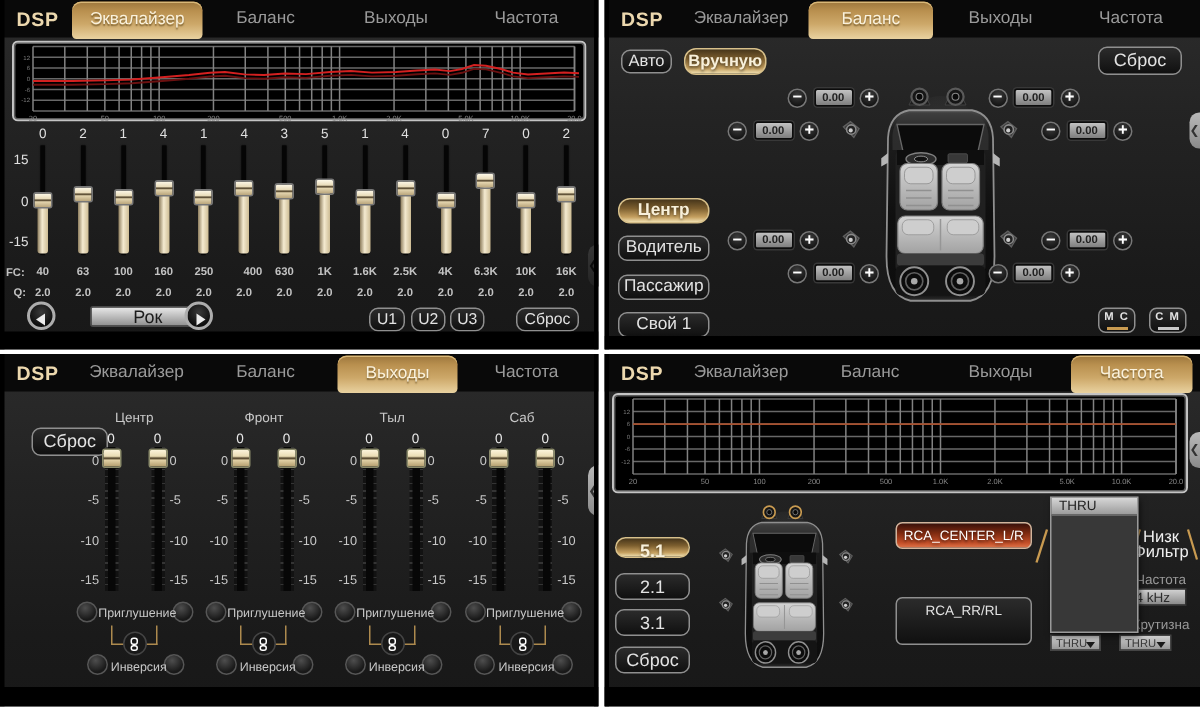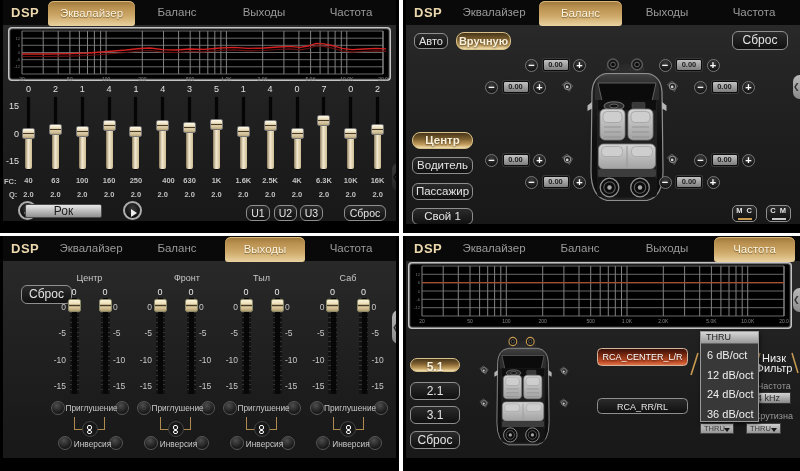--- a/index.html
+++ b/index.html
@@ -187,21 +187,21 @@
     <div class="lbl" style="left:365.6px;top:176px;width:24px;text-align:center;font-size:7.5px;font-weight:bold;color:#c2c2c2;">16K</div>
     <div class="lbl" style="left:365.6px;top:189.5px;width:24px;text-align:center;font-size:7.5px;font-weight:bold;color:#c2c2c2;">2.0</div>
     <div class="lbl" style="left:0;top:101px;width:19px;text-align:right;font-size:9px;color:#e0e0e0;">15</div>
     <div class="lbl" style="left:0;top:128.5px;width:19px;text-align:right;font-size:9px;color:#e0e0e0;">0</div>
     <div class="lbl" style="left:0;top:155.5px;width:19px;text-align:right;font-size:9px;color:#e0e0e0;">-15</div>
     <div class="lbl" style="left:4px;top:176.5px;font-size:7.5px;font-weight:bold;color:#c2c2c2;">FC:</div>
     <div class="lbl" style="left:9px;top:190px;font-size:7.5px;font-weight:bold;color:#c2c2c2;">Q:</div>
     <div style="position:absolute;left:18.0px;top:201.0px;width:19px;height:19px;border-radius:50%;background:radial-gradient(circle at 50% 35%,#3a3a3a,#0f0f0f 70%);border:2px solid #adadad;">
       <div style="width:0;height:0;border-right:6px solid #ececec;border-top:4px solid transparent;border-bottom:4px solid transparent;margin:5.5px 0 0 4px;"></div>
     </div>
-    <div style="position:absolute;left:25px;top:203.5px;width:77px;height:14px;background:linear-gradient(#e8e8e8,#909090);border:1px solid #4a4a4a;border-radius:2px;color:#1c1c1c;font-size:12px;line-height:13px;text-align:center;">Рок</div>
+    <div style="position:absolute;left:60px;top:203.5px;width:77px;height:14px;background:linear-gradient(#e8e8e8,#909090);border:1px solid #4a4a4a;border-radius:2px;color:#1c1c1c;font-size:12px;line-height:13px;text-align:center;">Рок</div>
     <div style="position:absolute;left:123.0px;top:201.0px;width:19px;height:19px;border-radius:50%;background:radial-gradient(circle at 50% 35%,#3a3a3a,#0f0f0f 70%);border:2px solid #adadad;">
       <div style="width:0;height:0;border-left:6px solid #ececec;border-top:4px solid transparent;border-bottom:4px solid transparent;margin:5.5px 0 0 6px;"></div>
     </div>
     <div class="btn" style="left:246px;top:204.5px;width:24px;height:16px;font-size:10.5px;line-height:14.5px;">U1</div>
     <div class="btn" style="left:274px;top:204.5px;width:23px;height:16px;font-size:10.5px;line-height:14.5px;">U2</div>
     <div class="btn" style="left:300px;top:204.5px;width:23px;height:16px;font-size:10.5px;line-height:14.5px;">U3</div>
     <div class="btn" style="left:344px;top:204.5px;width:42px;height:16px;font-size:10.5px;line-height:14.5px;">Сброс</div>
     <div class="handle" style="right:-6px;top:163px;width:13px;height:28px;border-radius:7px;background:linear-gradient(#383838,#242424);font-size:8px;line-height:28px;color:#0a0a0a;">❮</div>
     <div class="blk" style="height:12px;"></div>
     <div class="edge" style="left:0;"></div>
@@ -358,21 +358,21 @@
     <div class="knob" style="left:51.0px;top:164.5px;"></div>
     <div class="knob" style="left:115.0px;top:164.5px;"></div>
     <div class="lbl" style="left:65.5px;top:167px;width:48px;text-align:center;font-size:8.3px;">Приглушение</div>
     <div style="position:absolute;left:74.0px;top:181px;width:31px;height:13px;border-left:1.5px solid #ad8a4e;border-right:1.5px solid #ad8a4e;border-bottom:1.5px solid #ad8a4e;"></div>
     <div style="position:absolute;left:81.5px;top:185px;width:16px;height:16px;border-radius:50%;background:#181818;border:1px solid #444;"></div>
     <div style="position:absolute;left:87.0px;top:189px;width:5px;height:4.5px;border:1.4px solid #fff;border-radius:2px;"></div>
     <div style="position:absolute;left:87.0px;top:193.5px;width:5px;height:4.5px;border:1.4px solid #fff;border-radius:2px;"></div>
     <div class="knob" style="left:57.5px;top:200px;"></div>
     <div class="knob" style="left:109.0px;top:200px;"></div>
     <div class="lbl" style="left:72.5px;top:203px;width:40px;text-align:center;font-size:8.3px;">Инверсия</div>
-    <div class="lbl" style="left:157px;top:37px;width:60px;text-align:center;font-size:9px;">Фронт</div>
+    <div class="lbl" style="left:129px;top:37px;width:60px;text-align:right;font-size:9px;">Фронт</div>
     <div class="lbl" style="left:152.0px;top:51px;width:16px;text-align:center;font-size:9px;color:#e8e8e8;">0</div>
     <div style="position:absolute;left:155.5px;top:62px;width:9px;height:96px;background:repeating-linear-gradient(#343434 0,#343434 1px,#121212 1px,#121212 4.8px);"></div>
     <div style="position:absolute;left:158.0px;top:62px;width:5px;height:96px;background:#070707;"></div>
     <div style="position:absolute;left:153.5px;top:63px;width:13px;height:13px;border-radius:2px;border:1px solid #8a8a6a;background:linear-gradient(#fbf3da 0%,#eadcb4 38%,#4a3c24 50%,#e0cfa4 62%,#b49e6e 100%);"></div>
     <div class="lbl" style="left:183.0px;top:51px;width:16px;text-align:center;font-size:9px;color:#e8e8e8;">0</div>
     <div style="position:absolute;left:186.5px;top:62px;width:9px;height:96px;background:repeating-linear-gradient(#343434 0,#343434 1px,#121212 1px,#121212 4.8px);"></div>
     <div style="position:absolute;left:189.0px;top:62px;width:5px;height:96px;background:#070707;"></div>
     <div style="position:absolute;left:184.5px;top:63px;width:13px;height:13px;border-radius:2px;border:1px solid #8a8a6a;background:linear-gradient(#fbf3da 0%,#eadcb4 38%,#4a3c24 50%,#e0cfa4 62%,#b49e6e 100%);"></div>
     <div class="lbl" style="left:134.0px;top:66.0px;width:18px;text-align:right;font-size:8.5px;">0</div>
     <div class="lbl" style="left:199.0px;top:66.0px;width:18px;text-align:left;font-size:8.5px;">0</div>
@@ -593,39 +593,33 @@
       <path d="M2,4 L6,1 L11,5 L8,10 Z" fill="#383838" stroke="#5e5e5e" stroke-width=".8"></path>
       <circle cx="6.5" cy="5.5" r="2.7" fill="#222" stroke="#8a8a8a" stroke-width=".9"></circle>
       <circle cx="6.2" cy="6" r="1.2" fill="#cfcfcf"></circle>
     </svg>
     <svg width="12" height="12" viewBox="0 0 13 13" style="position:absolute;left:155.2px;top:162.2px;">
       <path d="M2,4 L6,1 L11,5 L8,10 Z" fill="#383838" stroke="#5e5e5e" stroke-width=".8"></path>
       <circle cx="6.5" cy="5.5" r="2.7" fill="#222" stroke="#8a8a8a" stroke-width=".9"></circle>
       <circle cx="6.2" cy="6" r="1.2" fill="#cfcfcf"></circle>
     </svg>
     <div style="position:absolute;left:194px;top:112px;width:91px;height:18px;border-radius:4.5px;background:linear-gradient(#38100a,#7e2a10 40%,#c24e28 80%,#dd7248);border:1px solid #d3b49c;color:#fff;text-shadow:0 1px 2px rgba(0,0,0,.6);font-size:9px;line-height:17px;text-align:center;">RCA_CENTER_L/R</div>
-    <div class="btn" style="left:194px;top:162px;width:91px;height:16px;font-size:9px;line-height:16px;border-radius:4.5px;">RCA_RR/RL</div>
+    <div class="btn" style="left:194px;top:162px;width:91px;height:32px;font-size:9px;line-height:16px;border-radius:4.5px;">RCA_RR/RL</div>
     <svg width="12" height="24" viewBox="0 0 12 24" style="position:absolute;left:285px;top:116px;">
       <path d="M10,1 L3,23" stroke="#c99b51" stroke-width="1.6" fill="none"></path>
     </svg>
     <div style="position:absolute;left:344px;top:118px;width:54px;text-align:center;color:#f0f0f0;font-size:11px;line-height:9.5px;">Низк<br>Фильтр</div>
     <svg width="46" height="22" viewBox="0 0 46 22" style="position:absolute;left:350px;top:116px;">
       <path d="M7,1 L1,21" stroke="#c99b51" stroke-width="1.3" fill="none"></path>
       <path d="M39,1 L45,21" stroke="#c99b51" stroke-width="1.5" fill="none"></path>
     </svg>
     <div class="lbl" style="left:344px;top:145px;width:54px;text-align:center;font-size:9px;color:#999;">Частота</div>
     <div style="position:absolute;left:343px;top:156px;width:45px;height:12px;background:linear-gradient(#d2d2d2,#898989);border:1px solid #333;color:#2c2c2c;font-size:9px;line-height:11px;text-align:center;">4 kHz</div>
     <div class="lbl" style="left:344px;top:175px;width:54px;text-align:center;font-size:9px;color:#999;">Крутизна</div>
     <div style="position:absolute;left:297px;top:187px;width:34px;height:11px;background:linear-gradient(#cecece,#979797);border:1px solid #444;color:#3a3a3a;font-size:7.5px;line-height:10px;padding-left:3px;">THRU<div style="position:absolute;right:3px;top:3.5px;width:0;height:0;border-left:3px solid transparent;border-right:3px solid transparent;border-top:4px solid #1a1a1a;"></div></div>
     <div style="position:absolute;left:343px;top:187px;width:35px;height:11px;background:linear-gradient(#cecece,#979797);border:1px solid #444;color:#3a3a3a;font-size:7.5px;line-height:10px;padding-left:3px;">THRU<div style="position:absolute;right:3px;top:3.5px;width:0;height:0;border-left:3px solid transparent;border-right:3px solid transparent;border-top:4px solid #1a1a1a;"></div></div>
     <div style="position:absolute;left:297px;top:95px;width:59px;height:91px;z-index:9;background:#383838;border:1px solid #9a9a9a;box-shadow:1px 2px 4px rgba(0,0,0,.6);">
       <div style="height:12px;background:linear-gradient(#d6d6d6,#9a9a9a);color:#222;font-size:9px;line-height:11px;padding-left:5px;border-bottom:1px solid #666;">THRU</div>
-      <div style="color:#f0f0f0;font-size:11px;padding-left:6px;">
-        <div style="height:19.5px;line-height:23px;">6 dB/oct</div>
-        <div style="height:19.5px;line-height:23px;">12 dB/oct</div>
-        <div style="height:19.5px;line-height:23px;">24 dB/oct</div>
-        <div style="height:19.5px;line-height:23px;">36 dB/oct</div>
-      </div>
     </div>
     <div class="handle" style="right:-6px;top:52px;width:13px;height:24px;border-radius:7px;font-size:8px;line-height:24px;">❮</div>
     <div class="blk" style="height:13px;"></div>
     <div class="edge" style="left:0;"></div>
   </div>
 
 </body></html>

